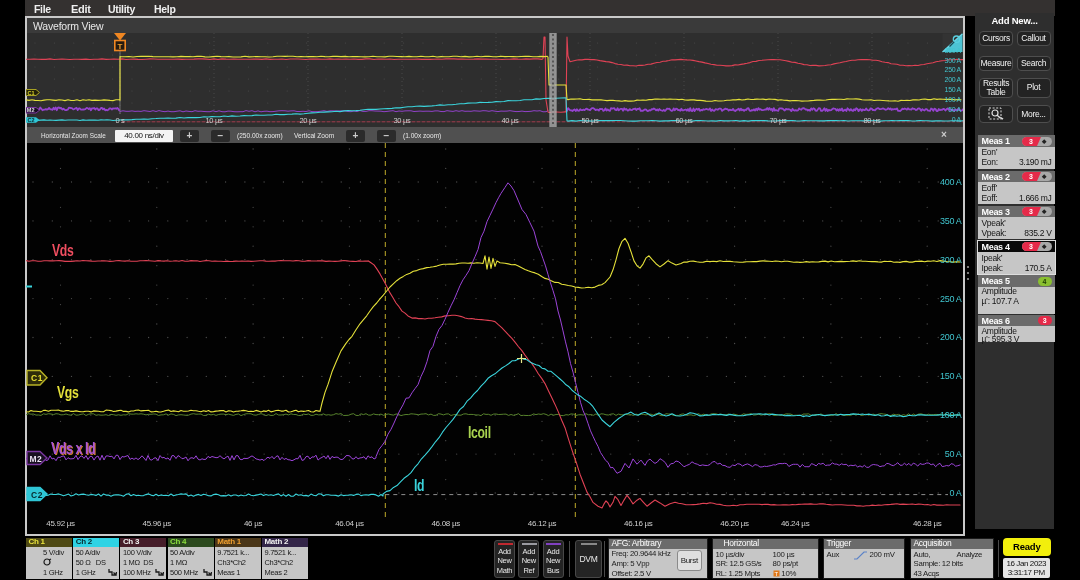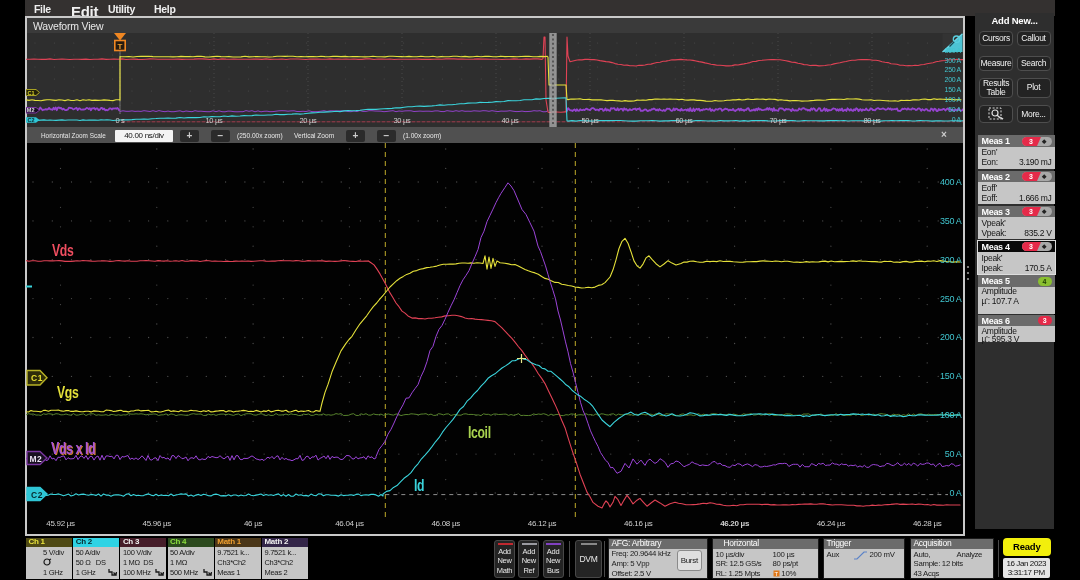--- a/index.html
+++ b/index.html
@@ -1,20 +1,20 @@
 <!DOCTYPE html>
 <html><head><meta charset="utf-8"><style>
 *{margin:0;padding:0;box-sizing:border-box;font-family:"Liberation Sans",sans-serif;}
 body{width:1080px;height:580px;background:#000;overflow:hidden;position:relative;}
 .btn{position:absolute;background:#232323;border:1px solid #4e4e4e;border-radius:4px;color:#f2f2f2;
  display:flex;align-items:center;justify-content:center;text-align:center;letter-spacing:-0.3px;}
 </style></head><body>
 <div style="position:absolute;left:25px;top:0;width:1030px;height:16px;background:#343130;"></div>
 <div style="position:absolute;left:34px;top:2.5px;font-size:10.5px;color:#f0f0f0;font-weight:bold;letter-spacing:-0.3px;white-space:nowrap;">File</div>
-<div style="position:absolute;left:71px;top:2.5px;font-size:15px;color:#f0f0f0;font-weight:bold;letter-spacing:-0.3px;white-space:nowrap;">Edit</div>
+<div style="position:absolute;left:71px;top:2.5px;font-size:11px;color:#f0f0f0;font-weight:bold;letter-spacing:-0.3px;white-space:nowrap;">Edit</div>
 <div style="position:absolute;left:108px;top:2.5px;font-size:10.5px;color:#f0f0f0;font-weight:bold;letter-spacing:-0.3px;white-space:nowrap;">Utility</div>
 <div style="position:absolute;left:154px;top:2.5px;font-size:10.5px;color:#f0f0f0;font-weight:bold;letter-spacing:-0.3px;white-space:nowrap;">Help</div>
 <div style="position:absolute;left:25px;top:16px;width:940px;height:520px;border:2px solid #c9c9c9;background:#2e2e2e;"></div>
 <div style="position:absolute;left:27px;top:18px;width:936px;height:15px;background:#3a3a3a;"></div>
 <div style="position:absolute;left:33px;top:19.5px;font-size:10.5px;color:#e8e8e8;font-weight:normal;letter-spacing:-0.2px;white-space:nowrap;">Waveform View</div>
 <div style="position:absolute;left:27px;top:33px;width:936px;height:94px;background:#2e2e2e;"></div>
 <svg style="position:absolute;left:26px;top:33px" width="937" height="94" viewBox="26 33 937 94">
 <path d="M35.0 31.0h0.01 M35.0 43.0h0.01 M35.0 55.0h0.01 M35.0 67.0h0.01 M35.0 79.0h0.01 M35.0 91.0h0.01 M35.0 103.0h0.01 M54.4 31.0h0.01 M54.4 43.0h0.01 M54.4 55.0h0.01 M54.4 67.0h0.01 M54.4 79.0h0.01 M54.4 91.0h0.01 M54.4 103.0h0.01 M73.8 31.0h0.01 M73.8 43.0h0.01 M73.8 55.0h0.01 M73.8 67.0h0.01 M73.8 79.0h0.01 M73.8 91.0h0.01 M73.8 103.0h0.01 M93.2 31.0h0.01 M93.2 43.0h0.01 M93.2 55.0h0.01 M93.2 67.0h0.01 M93.2 79.0h0.01 M93.2 91.0h0.01 M93.2 103.0h0.01 M112.6 31.0h0.01 M112.6 43.0h0.01 M112.6 55.0h0.01 M112.6 67.0h0.01 M112.6 79.0h0.01 M112.6 91.0h0.01 M112.6 103.0h0.01 M132.0 31.0h0.01 M132.0 43.0h0.01 M132.0 55.0h0.01 M132.0 67.0h0.01 M132.0 79.0h0.01 M132.0 91.0h0.01 M132.0 103.0h0.01 M151.4 31.0h0.01 M151.4 43.0h0.01 M151.4 55.0h0.01 M151.4 67.0h0.01 M151.4 79.0h0.01 M151.4 91.0h0.01 M151.4 103.0h0.01 M170.8 31.0h0.01 M170.8 43.0h0.01 M170.8 55.0h0.01 M170.8 67.0h0.01 M170.8 79.0h0.01 M170.8 91.0h0.01 M170.8 103.0h0.01 M190.2 31.0h0.01 M190.2 43.0h0.01 M190.2 55.0h0.01 M190.2 67.0h0.01 M190.2 79.0h0.01 M190.2 91.0h0.01 M190.2 103.0h0.01 M209.6 31.0h0.01 M209.6 43.0h0.01 M209.6 55.0h0.01 M209.6 67.0h0.01 M209.6 79.0h0.01 M209.6 91.0h0.01 M209.6 103.0h0.01 M229.0 31.0h0.01 M229.0 43.0h0.01 M229.0 55.0h0.01 M229.0 67.0h0.01 M229.0 79.0h0.01 M229.0 91.0h0.01 M229.0 103.0h0.01 M248.4 31.0h0.01 M248.4 43.0h0.01 M248.4 55.0h0.01 M248.4 67.0h0.01 M248.4 79.0h0.01 M248.4 91.0h0.01 M248.4 103.0h0.01 M267.8 31.0h0.01 M267.8 43.0h0.01 M267.8 55.0h0.01 M267.8 67.0h0.01 M267.8 79.0h0.01 M267.8 91.0h0.01 M267.8 103.0h0.01 M287.2 31.0h0.01 M287.2 43.0h0.01 M287.2 55.0h0.01 M287.2 67.0h0.01 M287.2 79.0h0.01 M287.2 91.0h0.01 M287.2 103.0h0.01 M306.6 31.0h0.01 M306.6 43.0h0.01 M306.6 55.0h0.01 M306.6 67.0h0.01 M306.6 79.0h0.01 M306.6 91.0h0.01 M306.6 103.0h0.01 M326.0 31.0h0.01 M326.0 43.0h0.01 M326.0 55.0h0.01 M326.0 67.0h0.01 M326.0 79.0h0.01 M326.0 91.0h0.01 M326.0 103.0h0.01 M345.4 31.0h0.01 M345.4 43.0h0.01 M345.4 55.0h0.01 M345.4 67.0h0.01 M345.4 79.0h0.01 M345.4 91.0h0.01 M345.4 103.0h0.01 M364.8 31.0h0.01 M364.8 43.0h0.01 M364.8 55.0h0.01 M364.8 67.0h0.01 M364.8 79.0h0.01 M364.8 91.0h0.01 M364.8 103.0h0.01 M384.2 31.0h0.01 M384.2 43.0h0.01 M384.2 55.0h0.01 M384.2 67.0h0.01 M384.2 79.0h0.01 M384.2 91.0h0.01 M384.2 103.0h0.01 M403.6 31.0h0.01 M403.6 43.0h0.01 M403.6 55.0h0.01 M403.6 67.0h0.01 M403.6 79.0h0.01 M403.6 91.0h0.01 M403.6 103.0h0.01 M423.0 31.0h0.01 M423.0 43.0h0.01 M423.0 55.0h0.01 M423.0 67.0h0.01 M423.0 79.0h0.01 M423.0 91.0h0.01 M423.0 103.0h0.01 M442.4 31.0h0.01 M442.4 43.0h0.01 M442.4 55.0h0.01 M442.4 67.0h0.01 M442.4 79.0h0.01 M442.4 91.0h0.01 M442.4 103.0h0.01 M461.8 31.0h0.01 M461.8 43.0h0.01 M461.8 55.0h0.01 M461.8 67.0h0.01 M461.8 79.0h0.01 M461.8 91.0h0.01 M461.8 103.0h0.01 M481.2 31.0h0.01 M481.2 43.0h0.01 M481.2 55.0h0.01 M481.2 67.0h0.01 M481.2 79.0h0.01 M481.2 91.0h0.01 M481.2 103.0h0.01 M500.6 31.0h0.01 M500.6 43.0h0.01 M500.6 55.0h0.01 M500.6 67.0h0.01 M500.6 79.0h0.01 M500.6 91.0h0.01 M500.6 103.0h0.01 M520.0 31.0h0.01 M520.0 43.0h0.01 M520.0 55.0h0.01 M520.0 67.0h0.01 M520.0 79.0h0.01 M520.0 91.0h0.01 M520.0 103.0h0.01 M539.4 31.0h0.01 M539.4 43.0h0.01 M539.4 55.0h0.01 M539.4 67.0h0.01 M539.4 79.0h0.01 M539.4 91.0h0.01 M539.4 103.0h0.01 M558.8 31.0h0.01 M558.8 43.0h0.01 M558.8 55.0h0.01 M558.8 67.0h0.01 M558.8 79.0h0.01 M558.8 91.0h0.01 M558.8 103.0h0.01 M578.2 31.0h0.01 M578.2 43.0h0.01 M578.2 55.0h0.01 M578.2 67.0h0.01 M578.2 79.0h0.01 M578.2 91.0h0.01 M578.2 103.0h0.01 M597.6 31.0h0.01 M597.6 43.0h0.01 M597.6 55.0h0.01 M597.6 67.0h0.01 M597.6 79.0h0.01 M597.6 91.0h0.01 M597.6 103.0h0.01 M617.0 31.0h0.01 M617.0 43.0h0.01 M617.0 55.0h0.01 M617.0 67.0h0.01 M617.0 79.0h0.01 M617.0 91.0h0.01 M617.0 103.0h0.01 M636.4 31.0h0.01 M636.4 43.0h0.01 M636.4 55.0h0.01 M636.4 67.0h0.01 M636.4 79.0h0.01 M636.4 91.0h0.01 M636.4 103.0h0.01 M655.8 31.0h0.01 M655.8 43.0h0.01 M655.8 55.0h0.01 M655.8 67.0h0.01 M655.8 79.0h0.01 M655.8 91.0h0.01 M655.8 103.0h0.01 M675.2 31.0h0.01 M675.2 43.0h0.01 M675.2 55.0h0.01 M675.2 67.0h0.01 M675.2 79.0h0.01 M675.2 91.0h0.01 M675.2 103.0h0.01 M694.6 31.0h0.01 M694.6 43.0h0.01 M694.6 55.0h0.01 M694.6 67.0h0.01 M694.6 79.0h0.01 M694.6 91.0h0.01 M694.6 103.0h0.01 M714.0 31.0h0.01 M714.0 43.0h0.01 M714.0 55.0h0.01 M714.0 67.0h0.01 M714.0 79.0h0.01 M714.0 91.0h0.01 M714.0 103.0h0.01 M733.4 31.0h0.01 M733.4 43.0h0.01 M733.4 55.0h0.01 M733.4 67.0h0.01 M733.4 79.0h0.01 M733.4 91.0h0.01 M733.4 103.0h0.01 M752.8 31.0h0.01 M752.8 43.0h0.01 M752.8 55.0h0.01 M752.8 67.0h0.01 M752.8 79.0h0.01 M752.8 91.0h0.01 M752.8 103.0h0.01 M772.2 31.0h0.01 M772.2 43.0h0.01 M772.2 55.0h0.01 M772.2 67.0h0.01 M772.2 79.0h0.01 M772.2 91.0h0.01 M772.2 103.0h0.01 M791.6 31.0h0.01 M791.6 43.0h0.01 M791.6 55.0h0.01 M791.6 67.0h0.01 M791.6 79.0h0.01 M791.6 91.0h0.01 M791.6 103.0h0.01 M811.0 31.0h0.01 M811.0 43.0h0.01 M811.0 55.0h0.01 M811.0 67.0h0.01 M811.0 79.0h0.01 M811.0 91.0h0.01 M811.0 103.0h0.01 M830.4 31.0h0.01 M830.4 43.0h0.01 M830.4 55.0h0.01 M830.4 67.0h0.01 M830.4 79.0h0.01 M830.4 91.0h0.01 M830.4 103.0h0.01 M849.8 31.0h0.01 M849.8 43.0h0.01 M849.8 55.0h0.01 M849.8 67.0h0.01 M849.8 79.0h0.01 M849.8 91.0h0.01 M849.8 103.0h0.01 M869.2 31.0h0.01 M869.2 43.0h0.01 M869.2 55.0h0.01 M869.2 67.0h0.01 M869.2 79.0h0.01 M869.2 91.0h0.01 M869.2 103.0h0.01 M888.6 31.0h0.01 M888.6 43.0h0.01 M888.6 55.0h0.01 M888.6 67.0h0.01 M888.6 79.0h0.01 M888.6 91.0h0.01 M888.6 103.0h0.01 M908.0 31.0h0.01 M908.0 43.0h0.01 M908.0 55.0h0.01 M908.0 67.0h0.01 M908.0 79.0h0.01 M908.0 91.0h0.01 M908.0 103.0h0.01 M927.4 31.0h0.01 M927.4 43.0h0.01 M927.4 55.0h0.01 M927.4 67.0h0.01 M927.4 79.0h0.01 M927.4 91.0h0.01 M927.4 103.0h0.01 M946.8 31.0h0.01 M946.8 43.0h0.01 M946.8 55.0h0.01 M946.8 67.0h0.01 M946.8 79.0h0.01 M946.8 91.0h0.01 M946.8 103.0h0.01" stroke="#4a4a4a" stroke-width="1.2" stroke-linecap="round" fill="none"></path>
     <path d="M120 33V114 M214 33V114 M308 33V114 M402 33V114 M496 33V114 M590 33V114 M684 33V114 M778 33V114 M872 33V114" stroke="#484848" stroke-width="1" stroke-dasharray="1 3" fill="none"></path>
 <path d="M120 40V114" stroke="#8a8a8a" stroke-width="1" opacity="0.7"></path>
@@ -104,22 +104,22 @@
 <div style="position:absolute;left:881.5px;top:410.21999999999997px;width:80px;text-align:right;font-size:9px;color:#41c5cf;letter-spacing:-0.3px;white-space:nowrap;">100 A</div>
 <div style="position:absolute;left:881.5px;top:449.09px;width:80px;text-align:right;font-size:9px;color:#41c5cf;letter-spacing:-0.3px;white-space:nowrap;">50 A</div>
 <div style="position:absolute;left:881.5px;top:487.96px;width:80px;text-align:right;font-size:9px;color:#41c5cf;letter-spacing:-0.3px;white-space:nowrap;">0 A</div>
 <div style="position:absolute;left:10.5px;top:519px;width:100px;text-align:center;font-size:8px;color:#d0d0d0;font-weight:normal;letter-spacing:-0.3px;white-space:nowrap;">45.92 µs</div>
 <div style="position:absolute;left:106.80000000000001px;top:519px;width:100px;text-align:center;font-size:8px;color:#d0d0d0;font-weight:normal;letter-spacing:-0.3px;white-space:nowrap;">45.96 µs</div>
 <div style="position:absolute;left:203.1px;top:519px;width:100px;text-align:center;font-size:8px;color:#d0d0d0;font-weight:normal;letter-spacing:-0.3px;white-space:nowrap;">46 µs</div>
 <div style="position:absolute;left:299.4px;top:519px;width:100px;text-align:center;font-size:8px;color:#d0d0d0;font-weight:normal;letter-spacing:-0.3px;white-space:nowrap;">46.04 µs</div>
 <div style="position:absolute;left:395.7px;top:519px;width:100px;text-align:center;font-size:8px;color:#d0d0d0;font-weight:normal;letter-spacing:-0.3px;white-space:nowrap;">46.08 µs</div>
 <div style="position:absolute;left:492.0px;top:519px;width:100px;text-align:center;font-size:8px;color:#d0d0d0;font-weight:normal;letter-spacing:-0.3px;white-space:nowrap;">46.12 µs</div>
 <div style="position:absolute;left:588.3px;top:519px;width:100px;text-align:center;font-size:8px;color:#d0d0d0;font-weight:normal;letter-spacing:-0.3px;white-space:nowrap;">46.16 µs</div>
-<div style="position:absolute;left:684.6px;top:519px;width:100px;text-align:center;font-size:8px;color:#d0d0d0;font-weight:bold;letter-spacing:-0.3px;white-space:nowrap;">46.20 µs</div>
-<div style="position:absolute;left:780.9px;top:519px;width:100px;text-align:center;font-size:8px;color:#d0d0d0;font-weight:normal;letter-spacing:-0.3px;white-space:nowrap;">46.24 µs</div>
+<div style="position:absolute;left:684.6px;top:519px;width:100px;text-align:center;font-size:8px;color:#d0d0d0;font-weight:normal;letter-spacing:-0.3px;white-space:nowrap;">46.20 µs</div>
+<div style="position:absolute;left:780.9px;top:519px;width:100px;font-size:8px;color:#d0d0d0;font-weight:normal;letter-spacing:-0.3px;white-space:nowrap;">46.24 µs</div>
 <div style="position:absolute;left:877.1999999999999px;top:519px;width:100px;text-align:center;font-size:8px;color:#d0d0d0;font-weight:normal;letter-spacing:-0.3px;white-space:nowrap;">46.28 µs</div>
 <div style="position:absolute;left:52px;top:241px;font-size:17px;font-weight:bold;color:#f04e60;transform:scaleX(0.72);transform-origin:0 0;white-space:nowrap;letter-spacing:-0.5px;">Vds</div>
 <div style="position:absolute;left:57px;top:383px;font-size:17px;font-weight:bold;color:#e5e13a;transform:scaleX(0.72);transform-origin:0 0;white-space:nowrap;letter-spacing:-0.5px;">Vgs</div>
 <div style="position:absolute;left:52.2px;top:440.2px;font-size:17px;font-weight:bold;color:#cf7b2e;transform:scaleX(0.72);transform-origin:0 0;white-space:nowrap;letter-spacing:-0.5px;">Vds x Id</div>
 <div style="position:absolute;left:51px;top:439px;font-size:17px;font-weight:bold;color:#a855d8;transform:scaleX(0.72);transform-origin:0 0;white-space:nowrap;letter-spacing:-0.5px;">Vds x Id</div>
 <div style="position:absolute;left:468px;top:422.5px;font-size:17px;font-weight:bold;color:#a8d24f;transform:scaleX(0.72);transform-origin:0 0;white-space:nowrap;letter-spacing:-0.5px;">Icoil</div>
 <div style="position:absolute;left:414px;top:475.5px;font-size:17px;font-weight:bold;color:#3bd4dc;transform:scaleX(0.72);transform-origin:0 0;white-space:nowrap;letter-spacing:-0.5px;">Id</div>
 <svg style="position:absolute;left:965px;top:264px" width="6" height="18">
     <circle cx="3" cy="3" r="1.1" fill="#999"></circle>
     <circle cx="3" cy="9" r="1.1" fill="#999"></circle>

